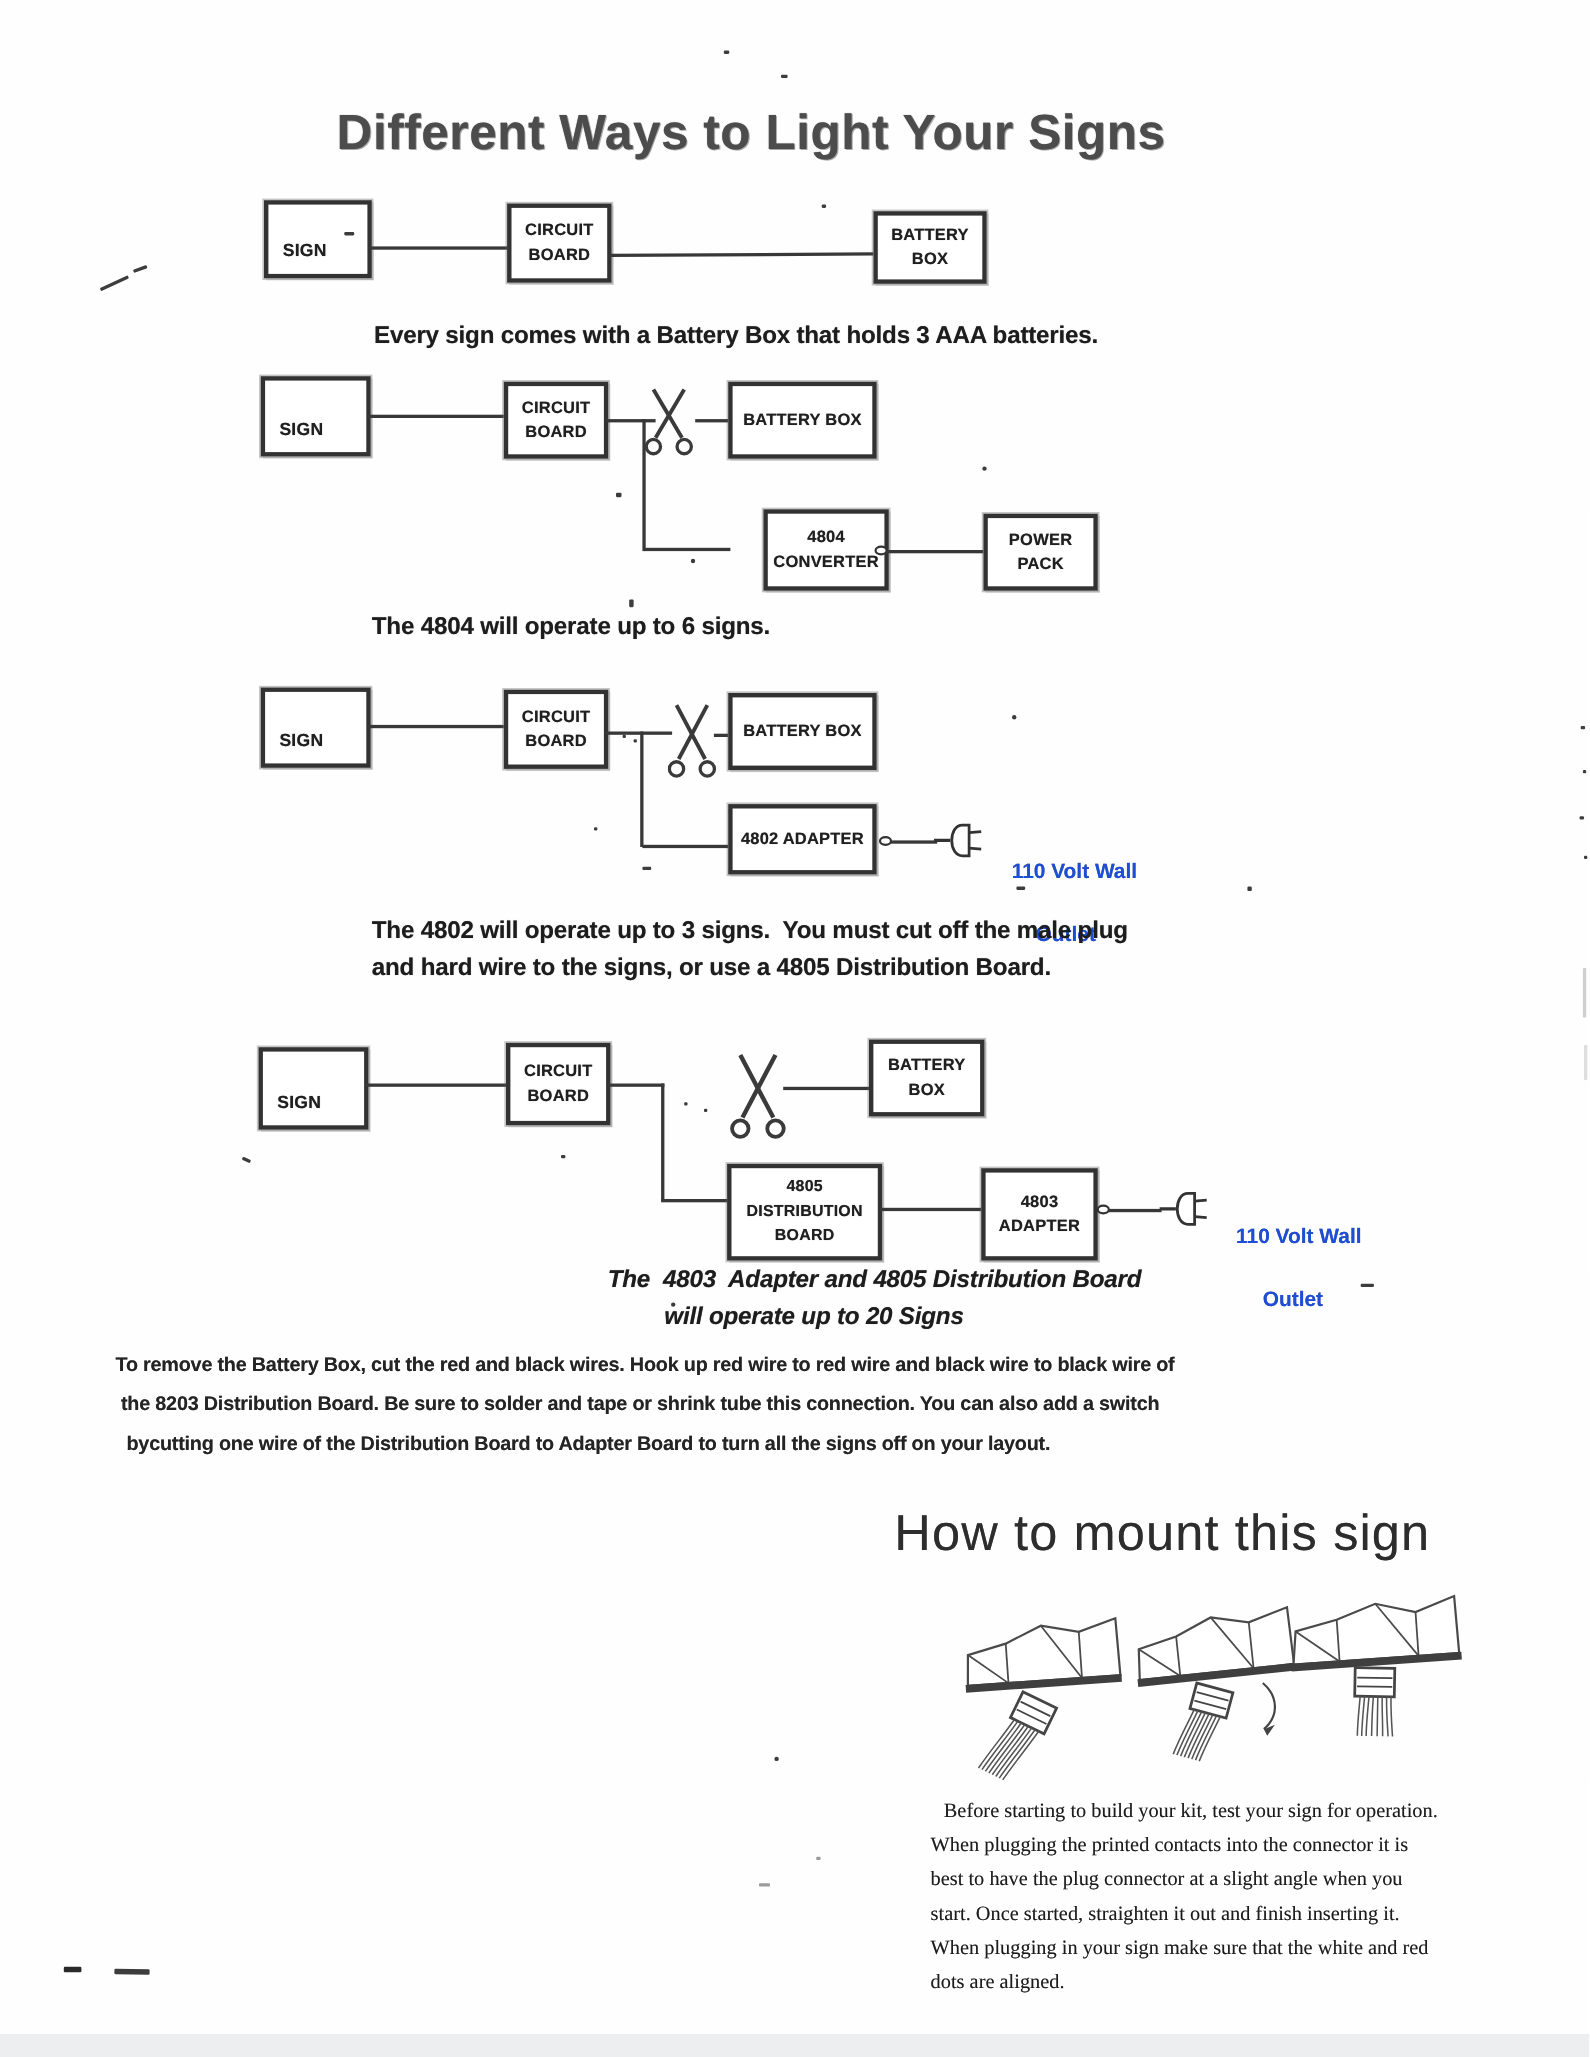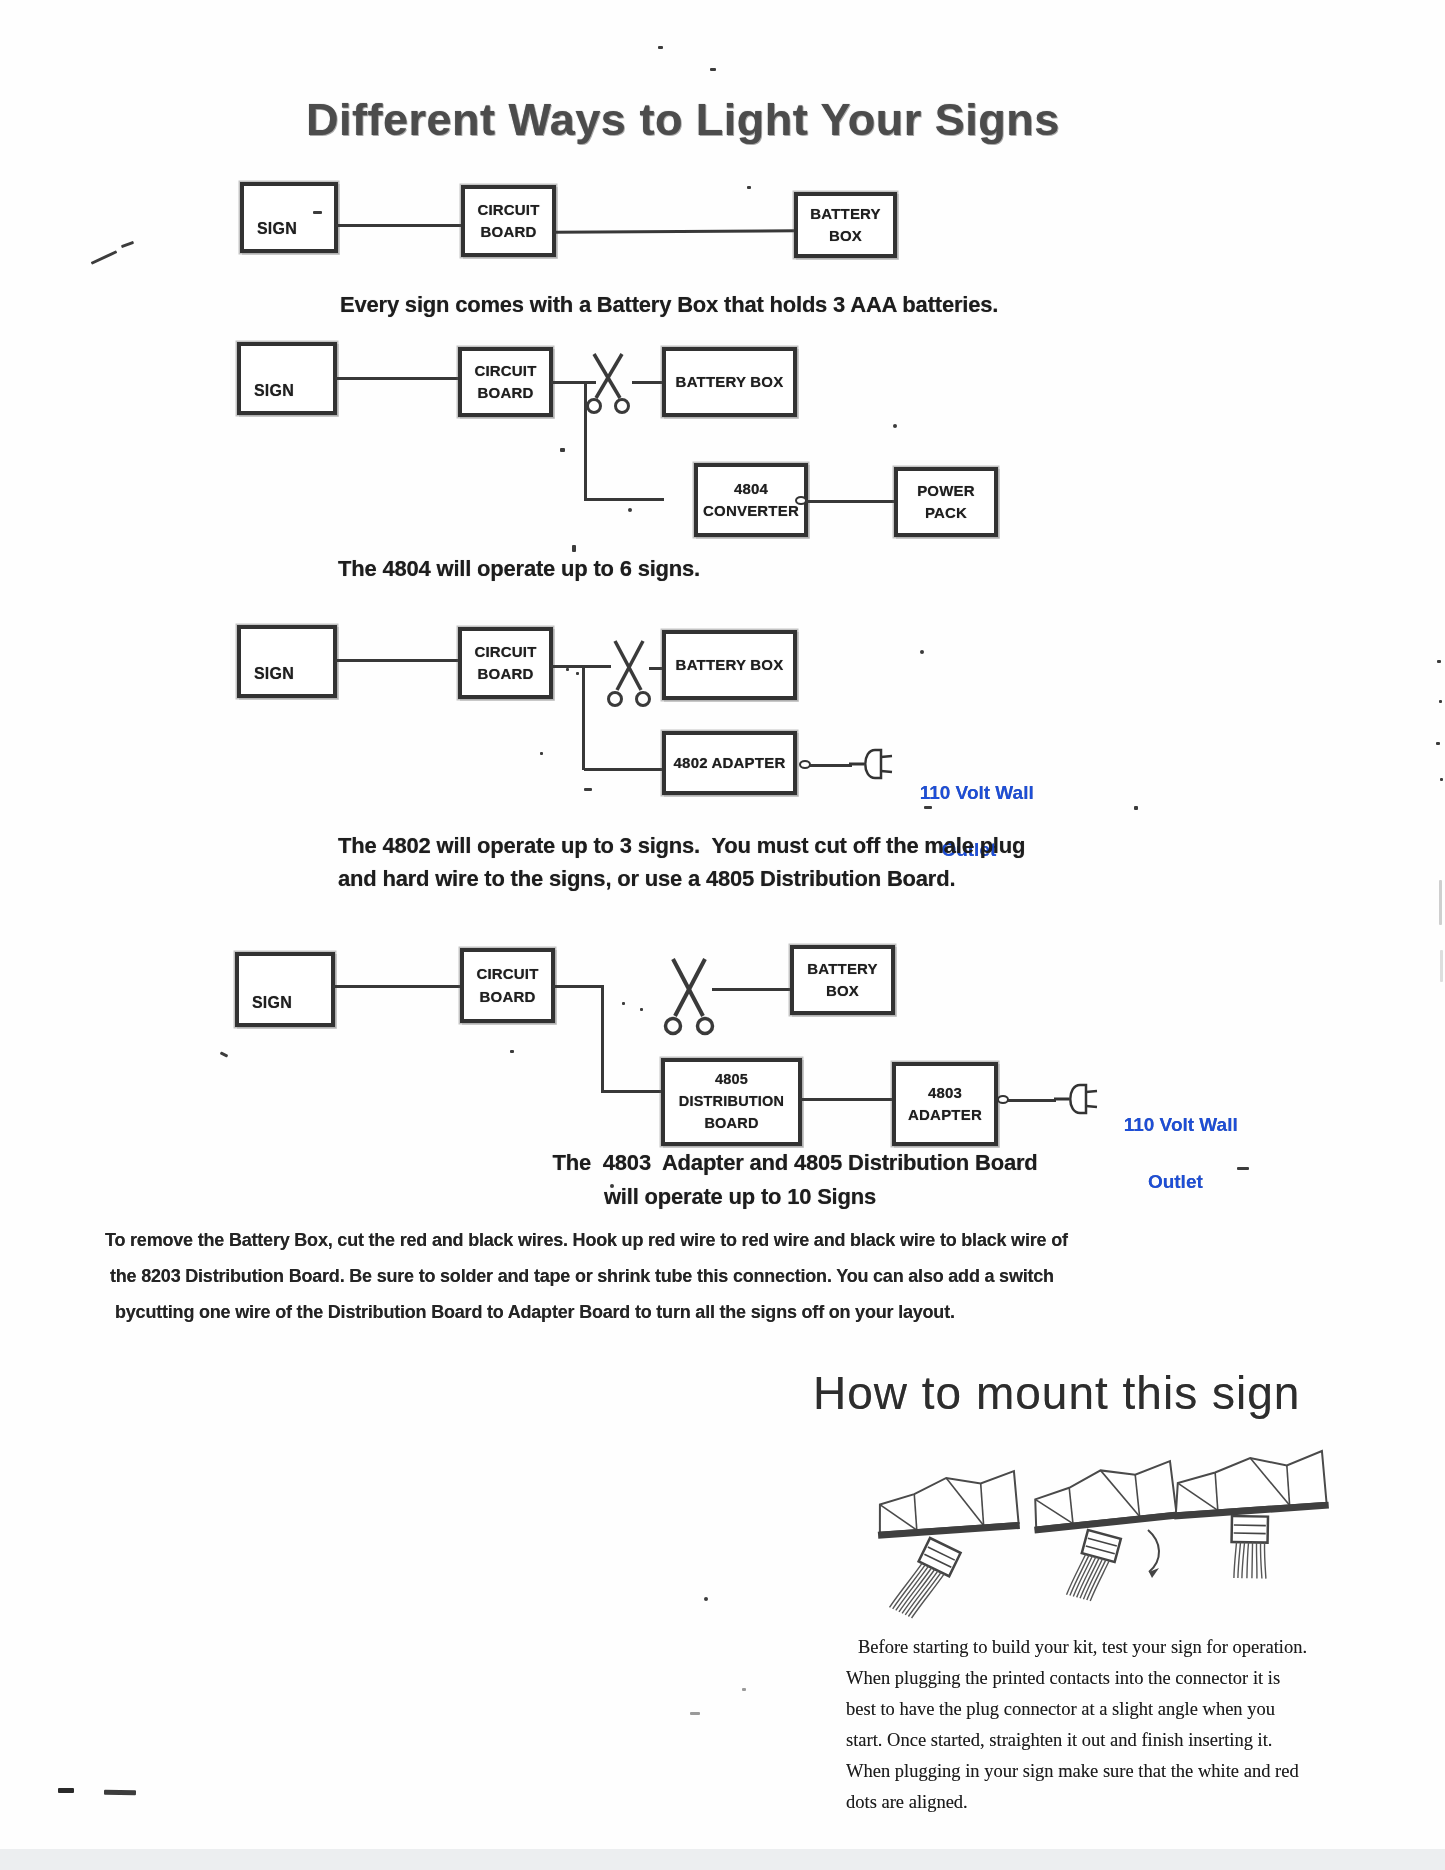--- a/index.html
+++ b/index.html
@@ -33,21 +33,21 @@
   .ring {
     position:absolute; width:12px; height:9px; background:#fff;
     border:2.5px solid #333; border-radius:50%;
   }
   .icon-wrap { position:absolute; }
   .caption {
     position:absolute; font:600 22px "Liberation Sans", sans-serif;
     color:#1d1d1d; letter-spacing:-.2px; white-space:pre;
     text-shadow:0 0 .7px rgba(0,0,0,.55);
   }
-  .caption.it { text-align:center; }
+  .caption.it { font-style:italic; text-align:center; }
   .outlet {
     position:absolute; text-align:center;
     font:700 19px/1.5 "Liberation Sans", sans-serif; color:#1d4ed8;
     text-shadow:0 0 .6px rgba(0,0,0,.5); white-space:pre;
   }
   .notes-line {
     position:absolute; font:600 18px "Liberation Sans", sans-serif;
     letter-spacing:-.2px; color:#242424; white-space:pre;
     text-shadow:0 0 .6px rgba(0,0,0,.5);
   }
@@ -212,21 +212,21 @@
         <path d="M26,4 C13,4 13,32 26,32 L32,32 L32,4 Z" fill="#fff" stroke="#333" stroke-width="2.5"></path>
         <line x1="32" y1="11" x2="43" y2="10" stroke="#333" stroke-width="2.5"></line>
         <line x1="32" y1="25" x2="43" y2="26" stroke="#333" stroke-width="2.5"></line>
       </svg>
     </div>
     <div class="outlet" style="left:1092px;top:1082px;width:135px">
       <span>110 Volt Wall</span><br>
       <span>Outlet</span>
     </div>
     <div class="caption it" style="left:545px;top:1150px;width:500px">The  4803  Adapter and 4805 Distribution Board</div>
-    <div class="caption it" style="left:490px;top:1184px;width:500px">will operate up to 10 Signs</div>
+    <div class="caption it" style="left:490px;top:1184px;width:500px">will operate up to 20 Signs</div>
   </section>
 
   <section>
     <div class="notes-line" style="left:105px;top:1230px">To remove the Battery Box, cut the red and black wires. Hook up red wire to red wire and black wire to black wire of</div>
     <div class="notes-line" style="left:110px;top:1266px">the 8203 Distribution Board. Be sure to solder and tape or shrink tube this connection. You can also add a switch</div>
     <div class="notes-line" style="left:115px;top:1302px">bycutting one wire of the Distribution Board to Adapter Board to turn all the signs off on your layout.</div>
   </section>
 
   <section>
     <div class="mount-heading">How to mount this sign</div>

